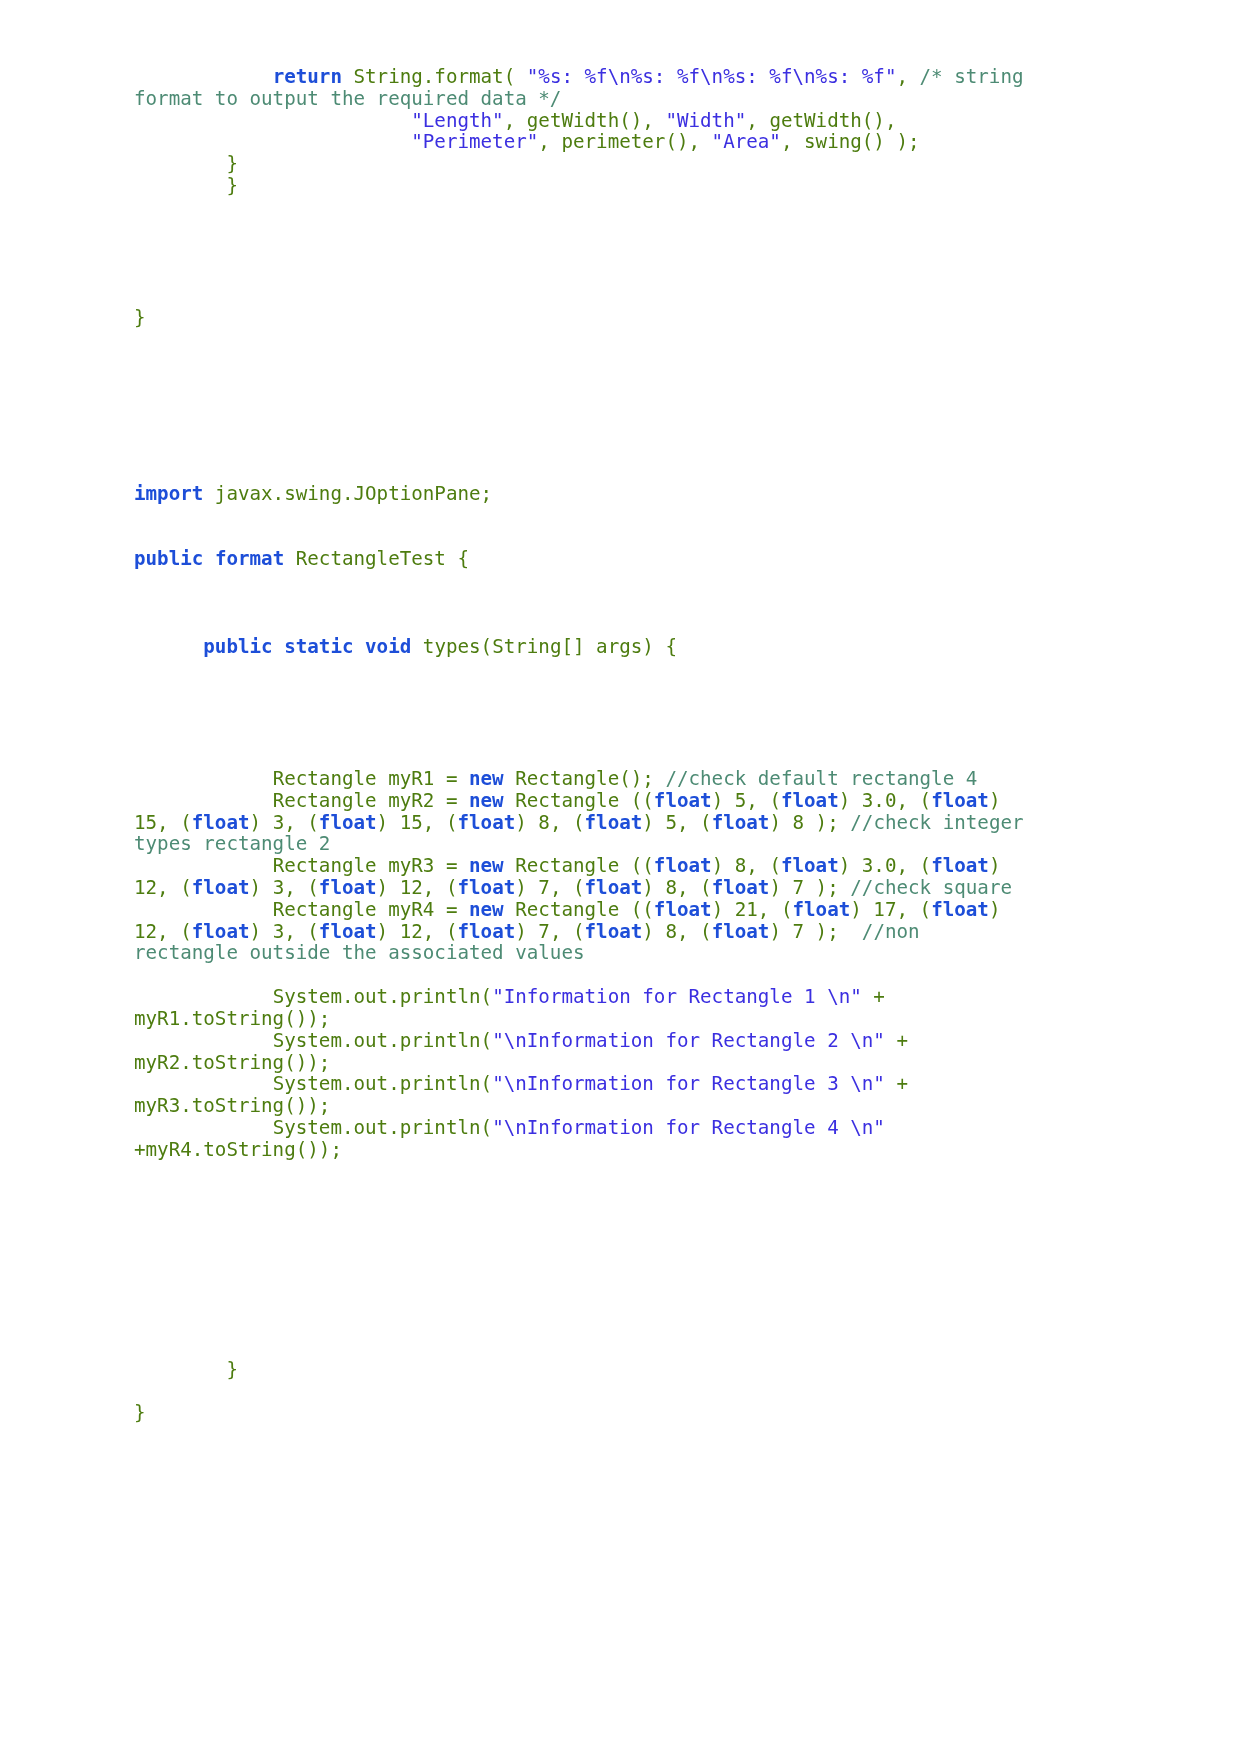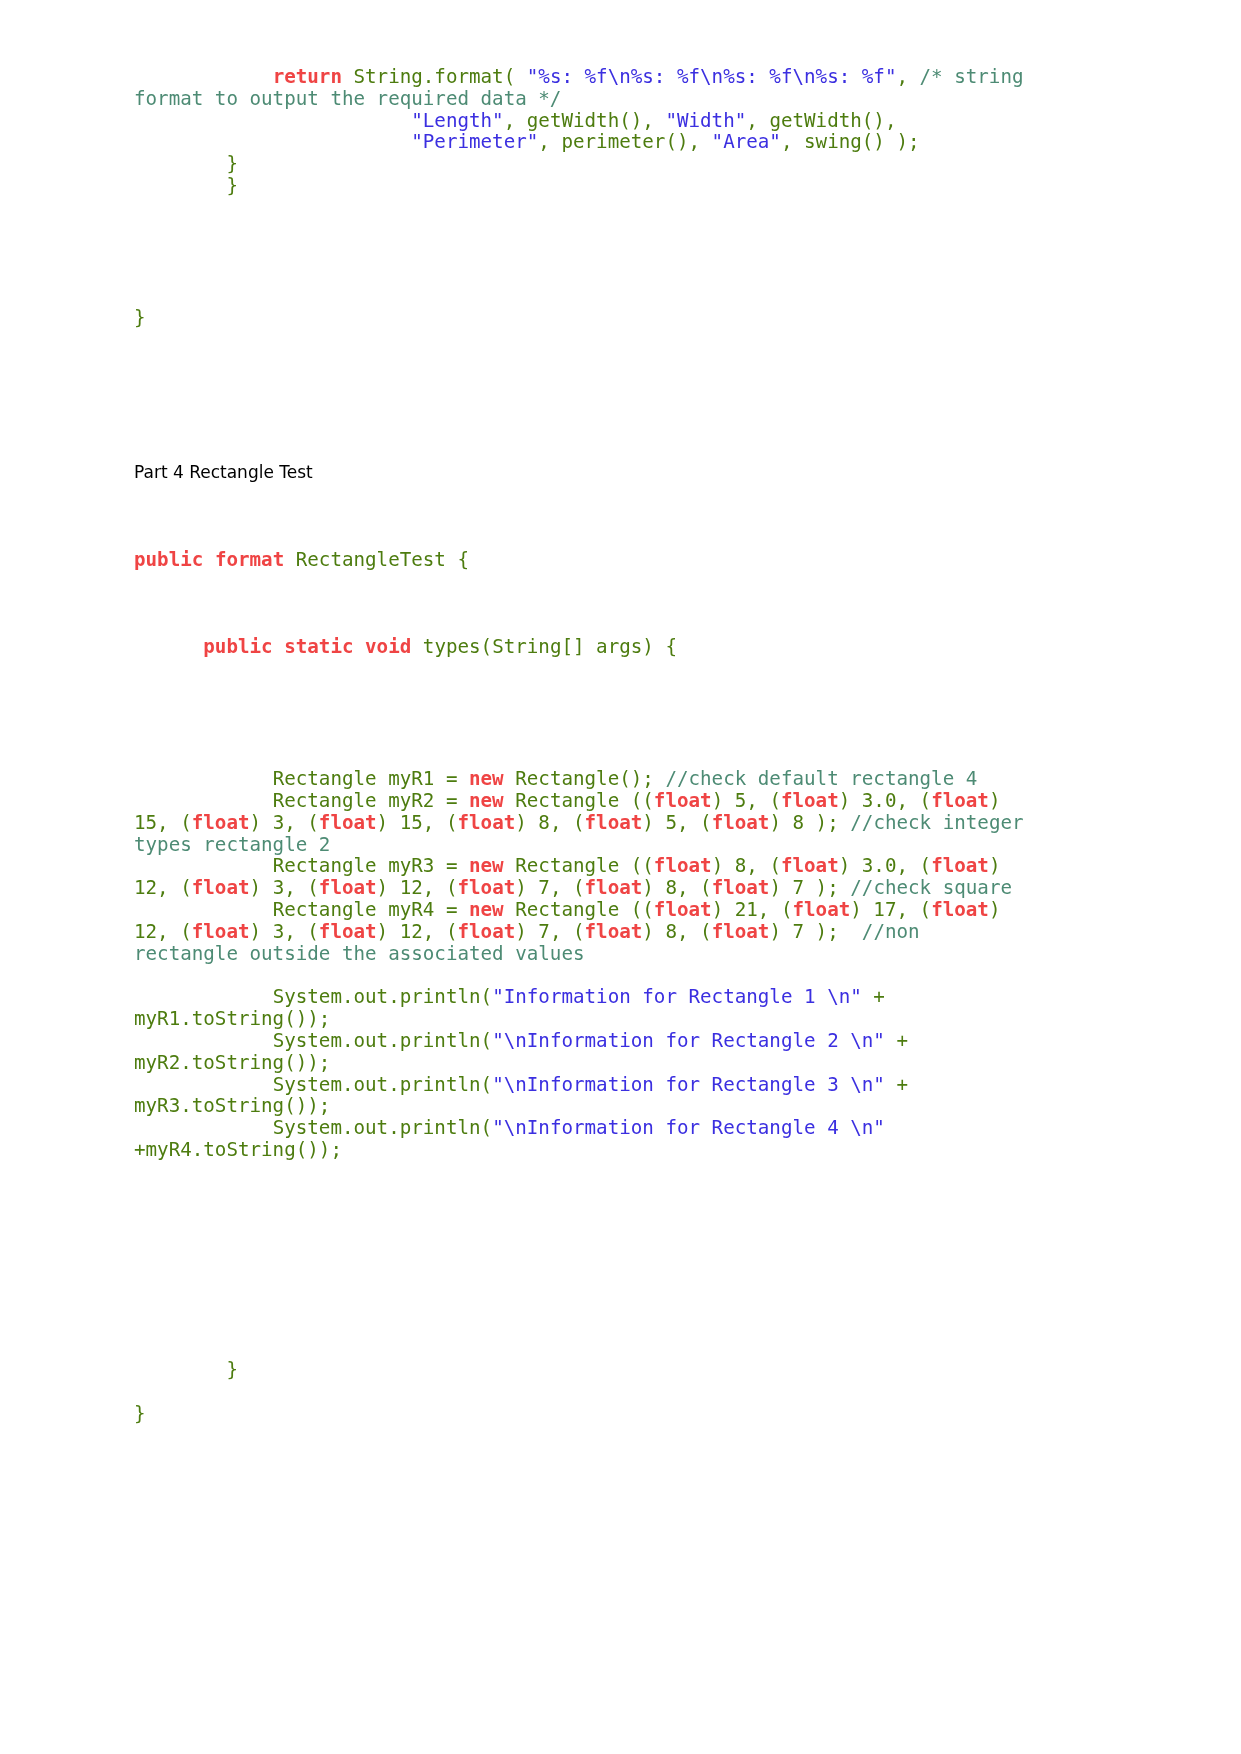--- a/index.html
+++ b/index.html
@@ -33,21 +33,21 @@
     word-break: normal;
     overflow-wrap: anywhere;
     letter-spacing: 0px;
   }
   .para {
     font-family: "DejaVu Sans", "Liberation Sans", sans-serif;
     font-size: 17px;
     line-height: 22px;
     color: #000000;
   }
-  .kw { color: #ef4444; font-weight: bold; }
+  .kw { color: #1d4ed8; font-weight: bold; }
   .str { color: #3b2fe0; }
   .cmt { color: #4d8b74; }
   .plain { color: #4d7c0f; }
 
   
   .blk { margin: 0; padding: 0; }
   .sp-sm { height: 22px; }
   .sp-md { height: 44px; }
   .sp-lg { height: 66px; }
   .sp-xl { height: 88px; }
@@ -67,24 +67,24 @@
 <span class="plain">        }</span></div>
 
     <div class="sp-xl"></div>
     <div class="sp-sm"></div>
 
     <div class="code blk"><span class="plain">}</span></div>
 
     <div class="sp-xl"></div>
     <div class="sp-md"></div>
 
-    <div class="para blk">Part 4 Rectangle Test</div>
 
     <div class="sp-sm"></div>
 
+    <div class="code blk"><span class="kw">import</span><span class="plain"> javax.swing.JOptionPane;</span></div>
 
     <div class="sp-md"></div>
 
     <div class="code blk"><span class="kw">public</span><span class="plain"> </span><span class="kw">format</span><span class="plain"> RectangleTest {</span></div>
 
     <div class="sp-md"></div>
     <div class="sp-sm"></div>
 
     <div class="code blk"><span class="plain">      </span><span class="kw">public</span><span class="plain"> </span><span class="kw">static</span><span class="plain"> </span><span class="kw">void</span><span class="plain"> types(String[] args) {</span></div>
 

